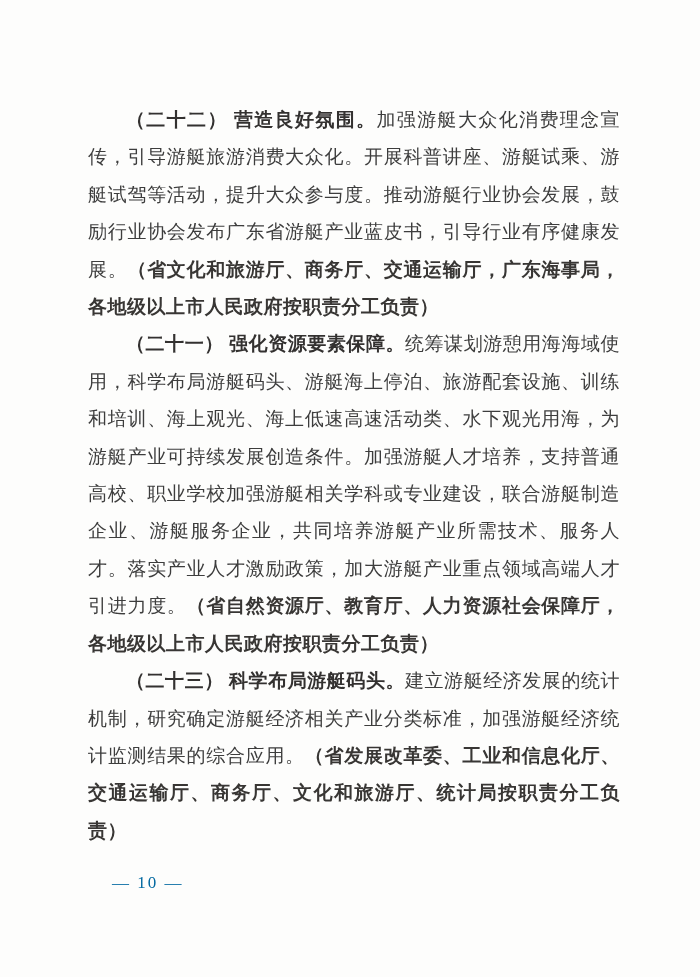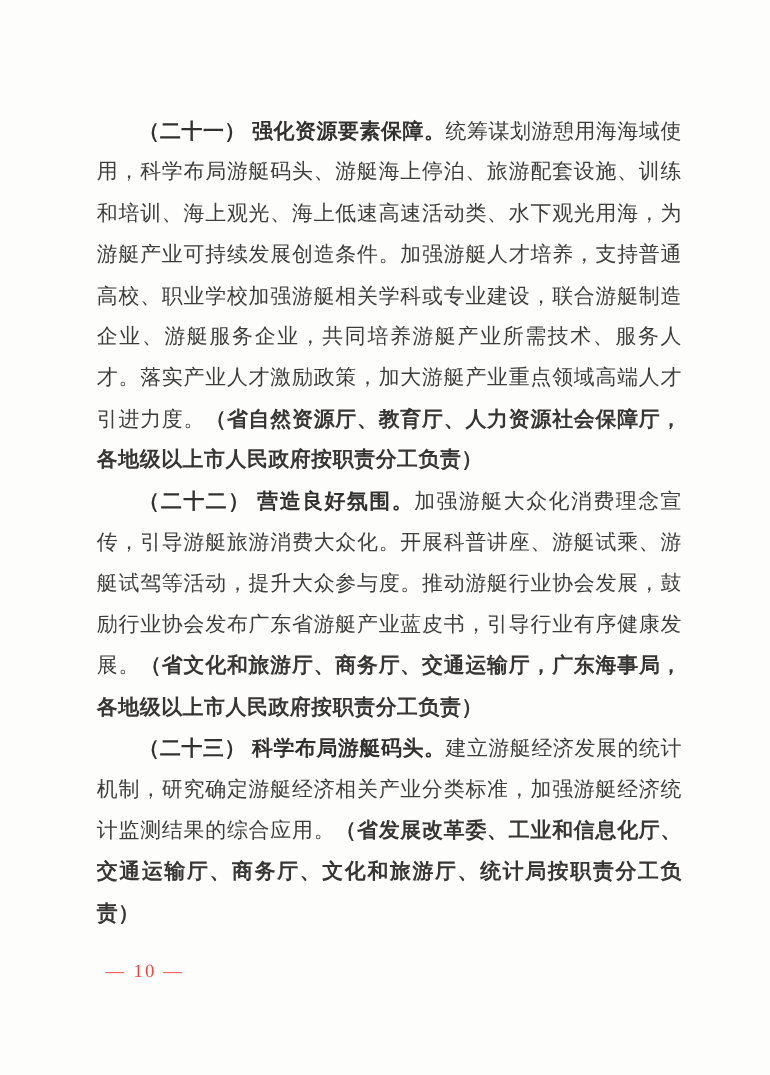--- a/index.html
+++ b/index.html
@@ -33,37 +33,37 @@
   .para .heading {
     font-weight: 700;
     color: #333130;
   }
   .para .note {
     font-weight: 600;
     color: #383634;
   }
   .page-footer {
     position: absolute;
-    left: 96px;
+    left: 112px;
     top: 873px;
     font-size: 17px;
     letter-spacing: 2px;
-    color: #ef4444;
+    color: #0369a1;
   }
 </style>
 </head>
 <body>
 
 <div class="page" style="background: rgb(253, 253, 252); color: rgb(61, 61, 61);">
 
   <div class="text-block">
 
+    <p class="para"><span class="heading">（二十二） 营造良好氛围。</span><span class="body">加强游艇大众化消费理念宣传，引导游艇旅游消费大众化。开展科普讲座、游艇试乘、游艇试驾等活动，提升大众参与度。推动游艇行业协会发展，鼓励行业协会发布广东省游艇产业蓝皮书，引导行业有序健康发展。</span><span class="note">（省文化和旅游厅、商务厅、交通运输厅，广东海事局，各地级以上市人民政府按职责分工负责）</span></p>
+
     <p class="para"><span class="heading">（二十一） 强化资源要素保障。</span><span class="body">统筹谋划游憩用海海域使用，科学布局游艇码头、游艇海上停泊、旅游配套设施、训练和培训、海上观光、海上低速高速活动类、水下观光用海，为游艇产业可持续发展创造条件。加强游艇人才培养，支持普通高校、职业学校加强游艇相关学科或专业建设，联合游艇制造企业、游艇服务企业，共同培养游艇产业所需技术、服务人才。落实产业人才激励政策，加大游艇产业重点领域高端人才引进力度。</span><span class="note">（省自然资源厅、教育厅、人力资源社会保障厅，各地级以上市人民政府按职责分工负责）</span></p>
-
-    <p class="para"><span class="heading">（二十二） 营造良好氛围。</span><span class="body">加强游艇大众化消费理念宣传，引导游艇旅游消费大众化。开展科普讲座、游艇试乘、游艇试驾等活动，提升大众参与度。推动游艇行业协会发展，鼓励行业协会发布广东省游艇产业蓝皮书，引导行业有序健康发展。</span><span class="note">（省文化和旅游厅、商务厅、交通运输厅，广东海事局，各地级以上市人民政府按职责分工负责）</span></p>
 
     <p class="para"><span class="heading">（二十三） 科学布局游艇码头。</span><span class="body">建立游艇经济发展的统计机制，研究确定游艇经济相关产业分类标准，加强游艇经济统计监测结果的综合应用。</span><span class="note">（省发展改革委、工业和信息化厅、交通运输厅、商务厅、文化和旅游厅、统计局按职责分工负责）</span></p>
   </div>
 
   <div class="page-footer">
     <span>— 10 —</span>
   </div>
 
 </div>
 

